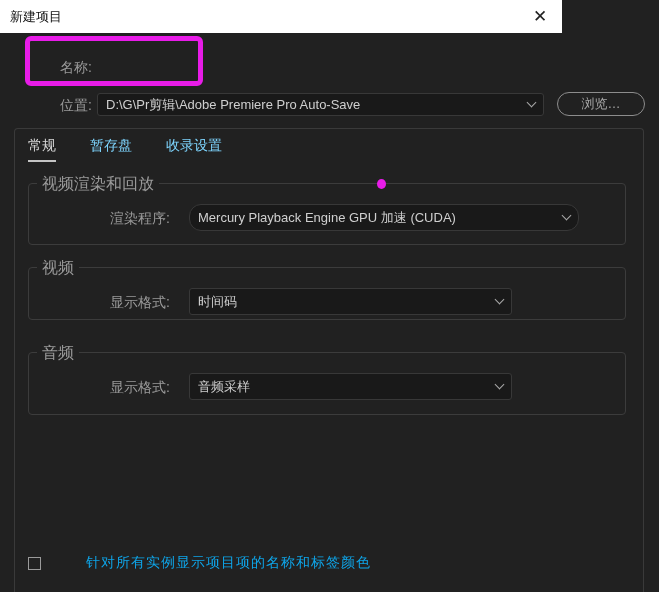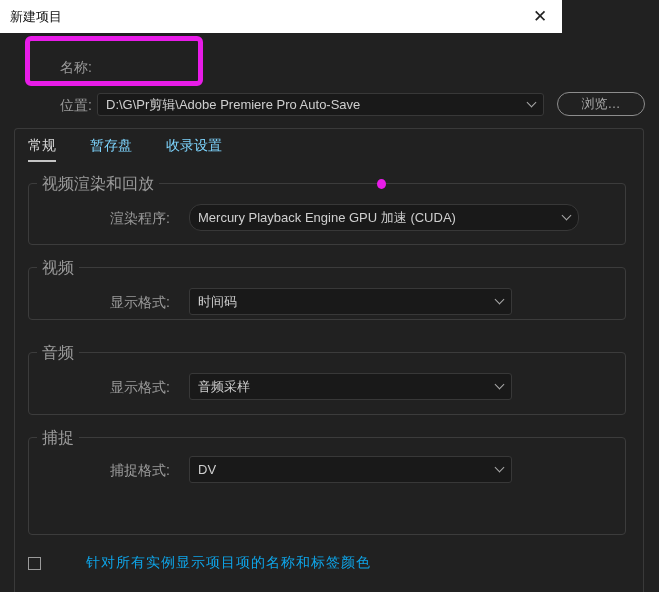--- a/index.html
+++ b/index.html
@@ -153,28 +153,20 @@
 
     <div class="group g-audio">
       <span class="legend">音频</span>
       <span class="row-label" style="top:26px">显示格式:</span>
       <div class="dropdown dd-row" style="top:20px">
         <span class="dd-text">音频采样</span>
         <span class="chev"></span>
       </div>
     </div>
 
-    <div class="group g-capture">
-      <span class="legend">捕捉</span>
-      <span class="row-label" style="top:24px">捕捉格式:</span>
-      <div class="dropdown dd-row" style="top:18px">
-        <span class="dd-text">DV</span>
-        <span class="chev"></span>
-      </div>
-    </div>
 
     <div class="check-row">
       <span class="checkbox"></span>
       <span class="check-label">针对所有实例显示项目项的名称和标签颜色</span>
     </div>
 
   </div>
 
   <div class="hl-box"></div>
   <div class="hl-dot"></div>

